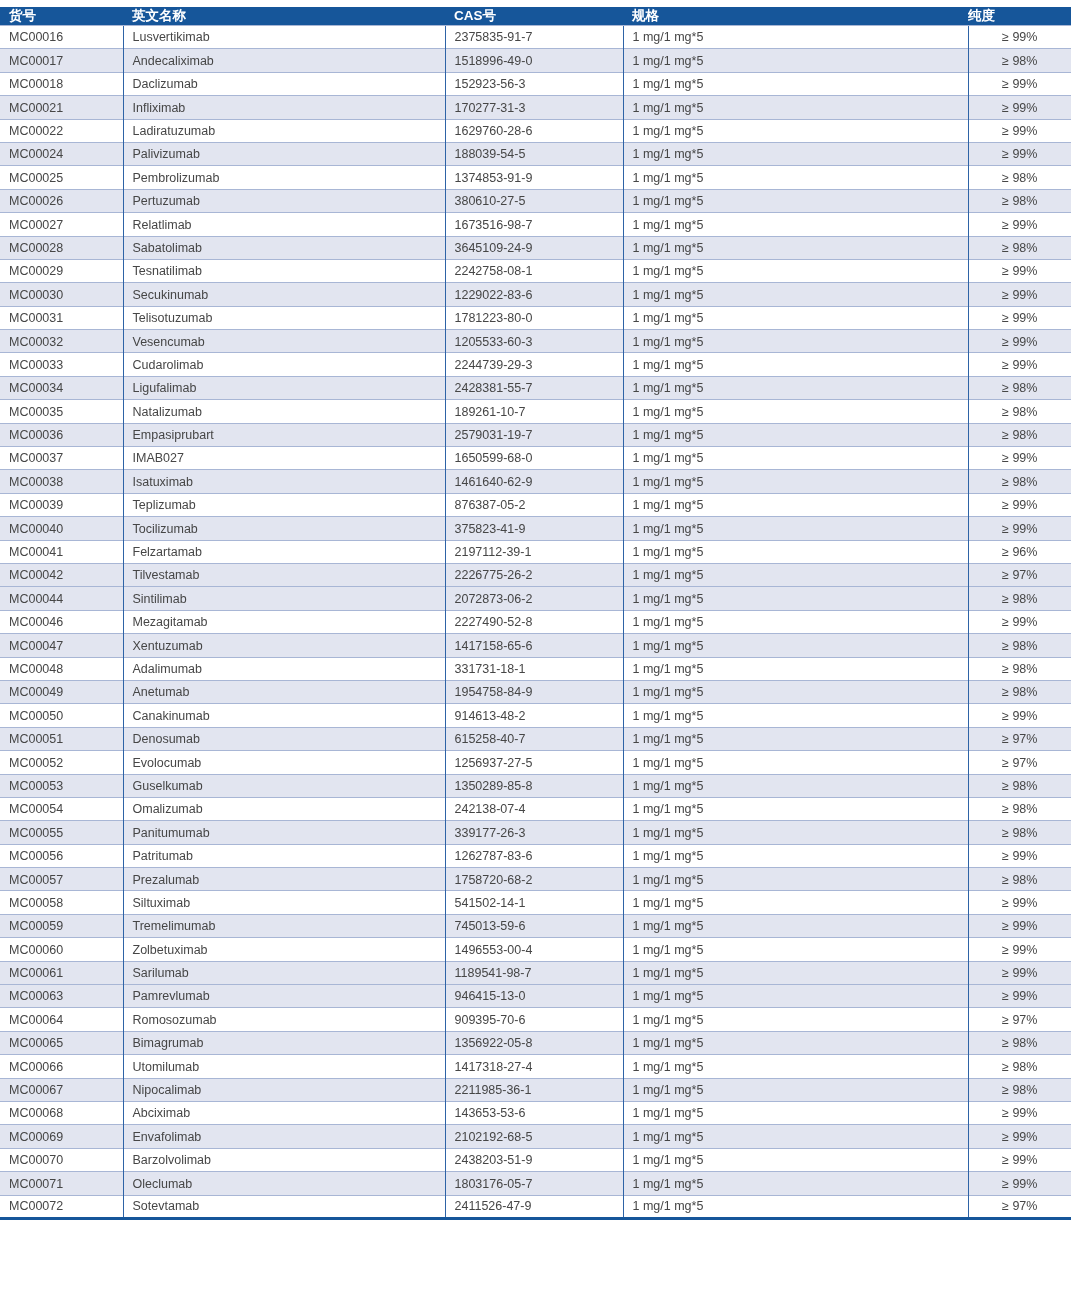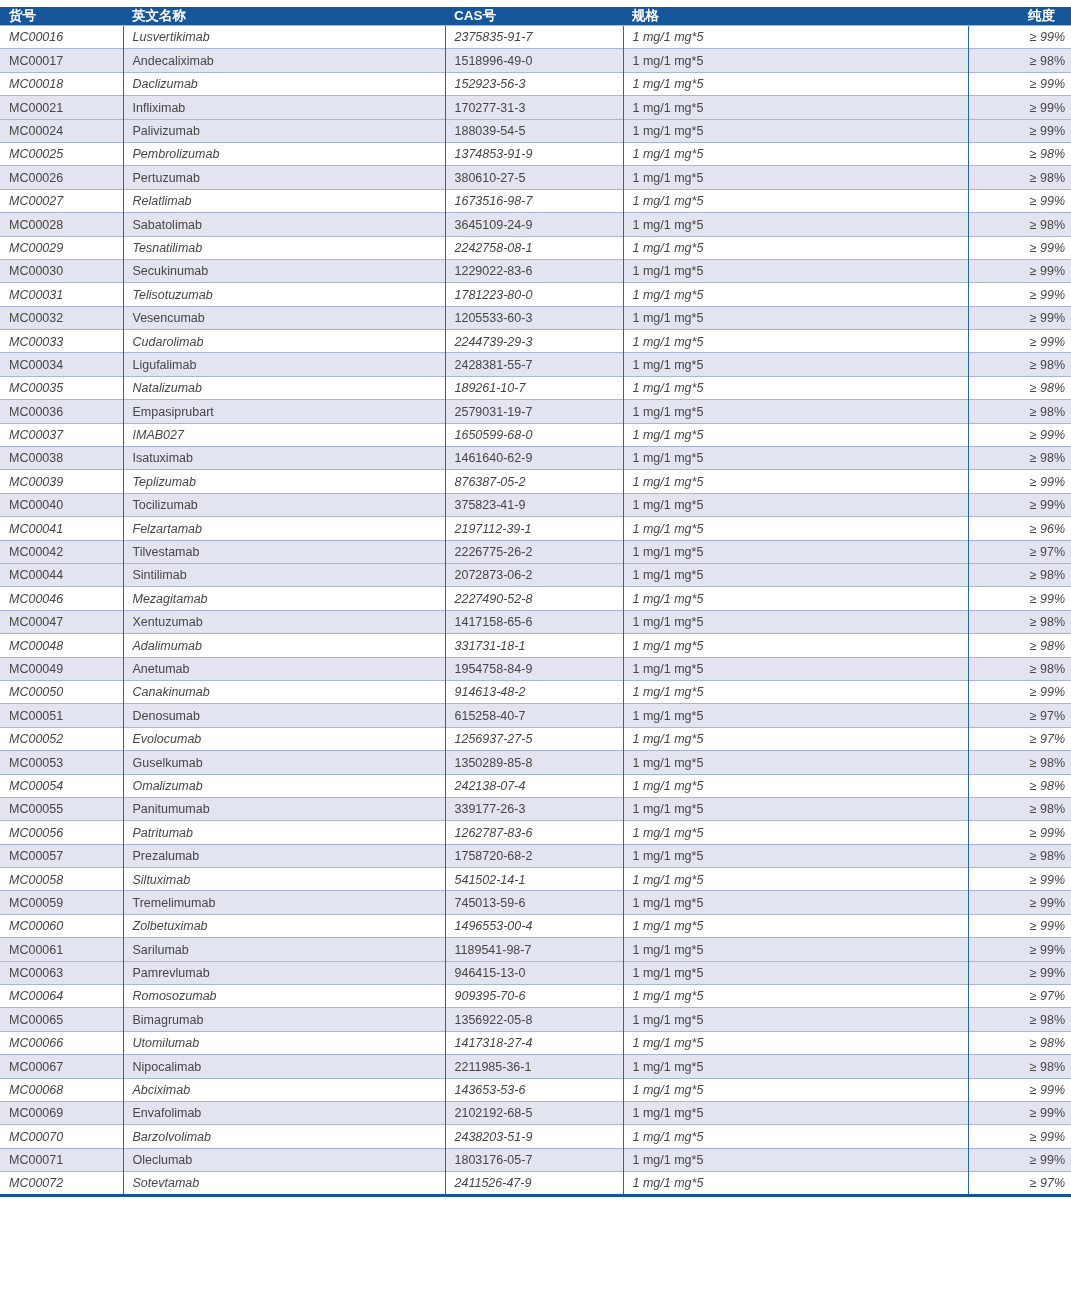--- a/index.html
+++ b/index.html
@@ -37,41 +37,40 @@
     font-size: 13.5px;
     font-weight: 700;
     text-align: left;
     height: 15px;
     padding: 0 0 0 9px;
     border: none;
     white-space: nowrap;
     overflow: hidden;
   }
   thead th.purity {
-    text-align: right;
+    text-align: left;
     padding: 0 16px 0 0;
   }
   tbody td {
     height: 23.4px;
     font-size: 12.5px;
     color: var(--text);
     padding: 1px 0 0 9px;
     border-top: 1px solid var(--h-border);
     white-space: nowrap;
     overflow: hidden;
     line-height: 1;
   }
   tbody td + td { border-left: 1.5px solid var(--v-border); }
   tbody td.purity {
-    text-align: right;
+    text-align: center;
     padding-left: 0;
-    padding-right: 6px;
   }
   tbody tr.alt { background: var(--row-alt-bg); }
-  tbody tr.plain { background: var(--row-bg); font-style: italic; }
+  tbody tr.plain { background: var(--row-bg); }
 </style>
 </head>
 <body>
 
 <div class="page">
   <table class="catalog">
     <colgroup>
       <col class="c1">
         <col class="c2">
         <col class="c3">
@@ -109,20 +108,27 @@
           <td>1 mg/1 mg*5</td>
           <td class="purity">≥ 99%</td>
         </tr>
         <tr class="alt">
           <td>MC00021</td>
           <td>Infliximab</td>
           <td>170277-31-3</td>
           <td>1 mg/1 mg*5</td>
           <td class="purity">≥ 99%</td>
         </tr>
+        <tr class="plain">
+          <td>MC00022</td>
+          <td>Ladiratuzumab</td>
+          <td>1629760-28-6</td>
+          <td>1 mg/1 mg*5</td>
+          <td class="purity">≥ 99%</td>
+        </tr>
         <tr class="alt">
           <td>MC00024</td>
           <td>Palivizumab</td>
           <td>188039-54-5</td>
           <td>1 mg/1 mg*5</td>
           <td class="purity">≥ 99%</td>
         </tr>
         <tr class="plain">
           <td>MC00025</td>
           <td>Pembrolizumab</td>

